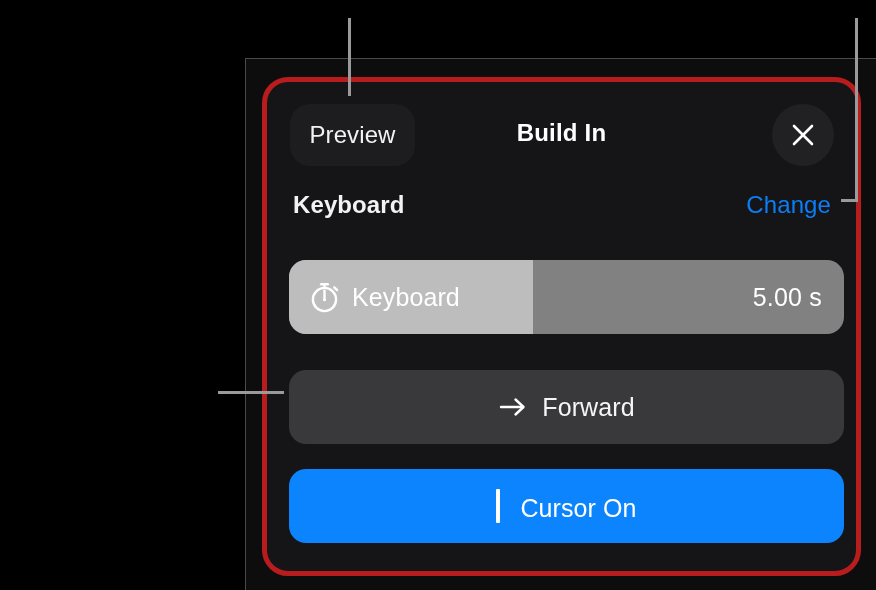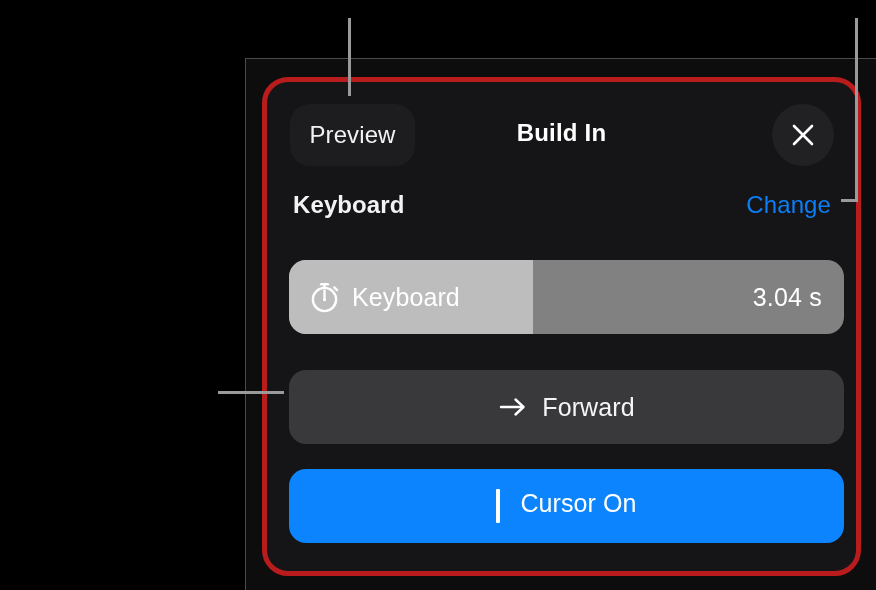--- a/index.html
+++ b/index.html
@@ -249,21 +249,21 @@
   }
 
   
   #cursor-row {
     background: #0b84fe;
     justify-content: center;
     margin-bottom: 0;
   }
   #cursor-inner {
     display: flex;
-    align-items: flex-start;
+    align-items: flex-end;
     gap: 20px;
   }
   #cursor-beam-icon {
     width: 4px;
     height: 34px;
     background: #ffffff;
     border-radius: 1px;
   }
   #cursor-label {
     color: #ffffff;
@@ -316,21 +316,21 @@
           <line x1="18.5" y1="21.8" x2="18.5" y2="12.6" stroke="#ffffff" stroke-width="2.4" stroke-linecap="round"></line>
           <circle cx="18.5" cy="21.7" r="1.5" fill="#ffffff"></circle>
           <line x1="15.2" y1="6.3" x2="21.8" y2="6.3" stroke="#ffffff" stroke-width="2.4" stroke-linecap="round"></line>
           <line x1="18.5" y1="6.3" x2="18.5" y2="9.8" stroke="#ffffff" stroke-width="2.4" stroke-linecap="round"></line>
           <line x1="28.3" y1="9.4" x2="31.1" y2="12.1" stroke="#ffffff" stroke-width="2.4" stroke-linecap="round"></line>
         </svg>
       </span>
 
       <span id="duration-label">Keyboard</span>
 
-      <span id="duration-value">3.04 s</span>
+      <span id="duration-value">5.00 s</span>
     </div>
 
     <div id="direction-row" class="option-row" style="background: rgb(57, 57, 59); margin-top: 36px;">
       <div id="direction-inner">
         <span id="direction-arrow-icon">
           <svg width="30" height="22" viewBox="0 0 30 22" aria-hidden="true">
             <line x1="3" y1="11" x2="25" y2="11" stroke="#ffffff" stroke-width="2.4" stroke-linecap="round"></line>
             <polyline points="17.5,3.5 25.5,11 17.5,18.5" fill="none" stroke="#ffffff" stroke-width="2.4" stroke-linecap="round" stroke-linejoin="round"></polyline>
           </svg>
         </span>

